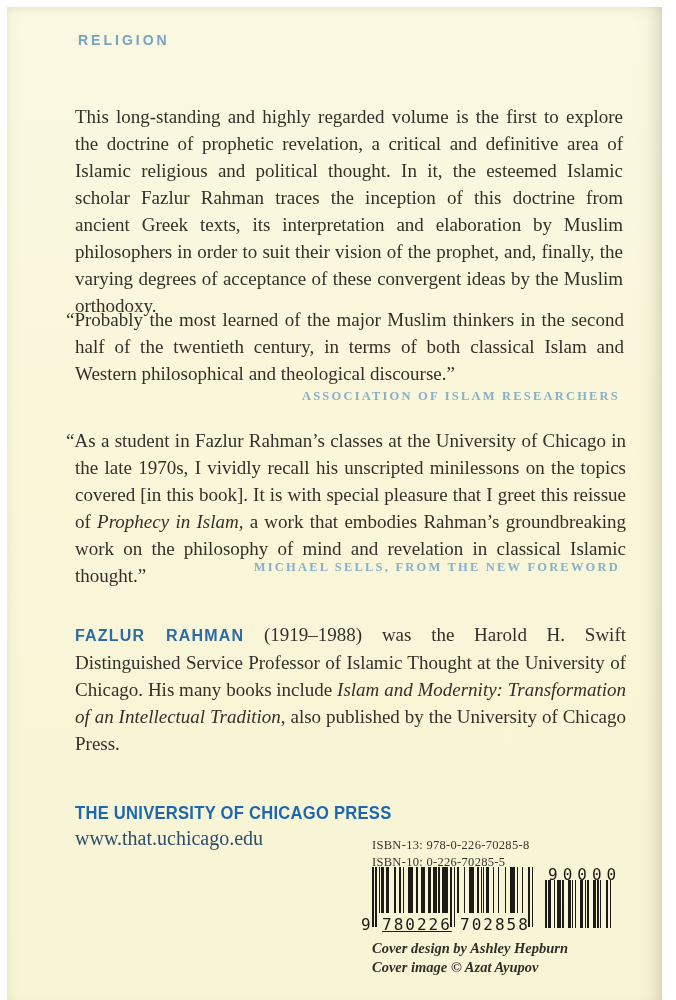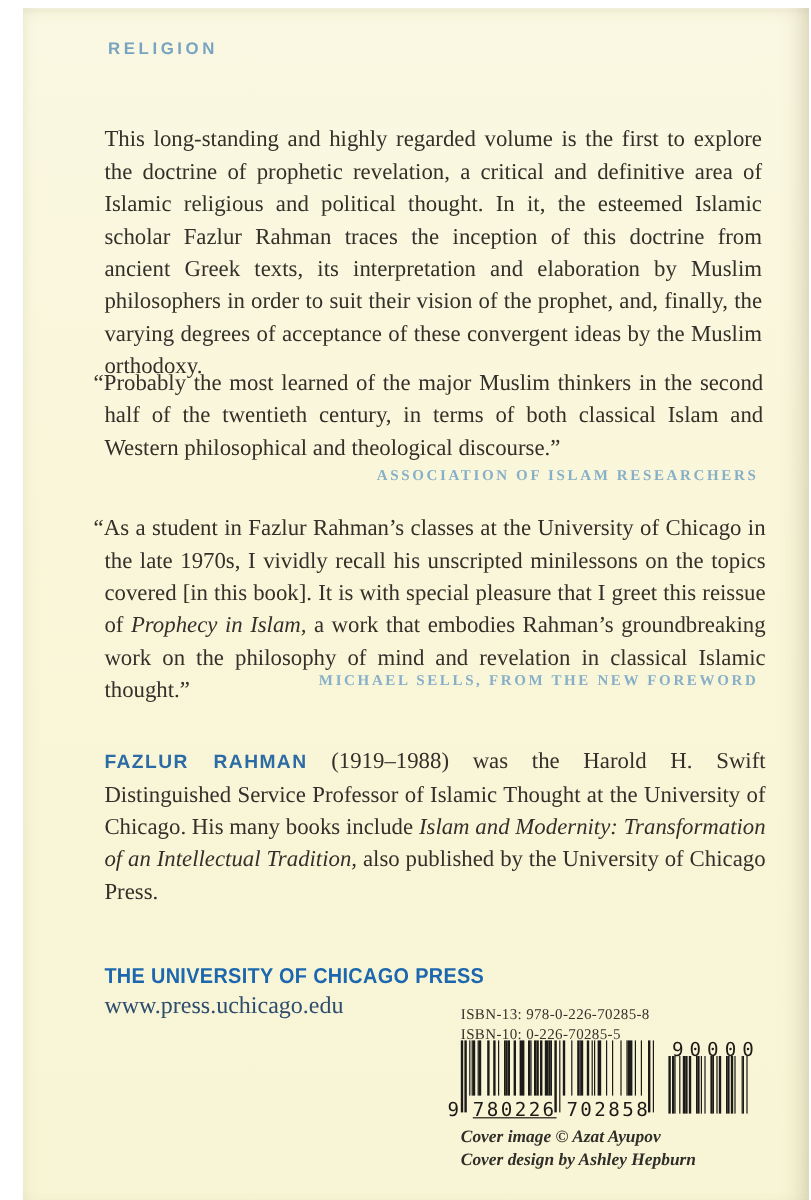--- a/index.html
+++ b/index.html
@@ -6,21 +6,20 @@
   #stage{
     position:relative;width:676px;height:1000px;background:#ffffff;
     overflow:hidden;font-family:"Liberation Serif",serif;
   }
   #book-page{
     position:absolute;left:7px;top:7px;width:655px;height:993px;
     background:linear-gradient(180deg,#faf8e2 0%,#f9f6d9 45%,#f8f5d6 100%);
     box-shadow:inset -16px 0 20px -14px rgba(150,140,105,.45),
                inset 10px 0 14px -12px rgba(190,182,150,.35),
                inset 0 10px 14px -12px rgba(190,182,150,.30);
-    margin-left:12px;
   }
   .abs{position:absolute;}
   .kicker{
     font-family:"Liberation Sans",sans-serif;font-weight:bold;
     font-size:14px;letter-spacing:3px;color:#78a3c2;
   }
   .body-text{
     font-size:19px;line-height:27px;color:#33302a;text-align:justify;
   }
   .quote{text-indent:-9px;}
@@ -77,21 +76,21 @@
 
     <div class="abs attr" style="left:68px;top:553px;width:545px;">MICHAEL SELLS, FROM THE NEW FOREWORD</div>
 
     <div class="abs body-text" style="left:68px;top:614px;width:551px;">
       <span class="bio-name">FAZLUR RAHMAN</span><span> (1919–1988) was the Harold H. Swift Distinguished Service Professor of Islamic Thought at the University of Chicago. His many books include </span><span class="ital">Islam and Modernity: Transformation of an Intellectual Tradition,</span><span> also published by the University of Chicago Press.</span>
     </div>
 
 
     <div class="abs press-name" style="left:68px;top:796px;">THE UNIVERSITY OF CHICAGO PRESS</div>
 
-    <div class="abs press-url" style="left:68px;top:820px;">www.press.uchicago.edu</div>
+    <div class="abs press-url" style="left:68px;top:820px;">www.that.uchicago.edu</div>
 
     <div class="abs" style="left:365px;top:830px;">
       <div class="isbn-line">ISBN-13: 978-0-226-70285-8</div>
       <div class="isbn-line">ISBN-10: 0-226-70285-5</div>
     </div>
 
     <div class="abs barcode-wrap" style="left:365px;top:860px;">
       <div id="bc-main" class="abs" style="left:0;top:0;width:162px;height:66px;">
           <div class="bar" style="left: 0px; width: 1.7px; height: 60px;"></div>
           <div class="bar" style="left: 3.4px; width: 1.7px; height: 60px;"></div>
@@ -166,18 +165,18 @@
           <div class="bar" style="left: 50.4px; width: 1.4px; height: 48px;"></div>
           <div class="bar" style="left: 53.2px; width: 1.4px; height: 48px;"></div>
           <div class="bar" style="left: 56px; width: 1.4px; height: 48px;"></div>
           <div class="bar" style="left: 61.6px; width: 1.4px; height: 48px;"></div>
           <div class="bar" style="left: 63px; width: 1.4px; height: 48px;"></div>
           <div class="bar" style="left: 65.8px; width: 1.4px; height: 48px;"></div>
         </div>
     </div>
 
     <div class="abs credits" style="left:365px;top:932px;">
+      <div>Cover design by Ashley Hepburn</div>
       <div>Cover image © Azat Ayupov</div>
-      <div>Cover design by Ashley Hepburn</div>
     </div>
 
   </div>
 </div>
 
 </body></html>

